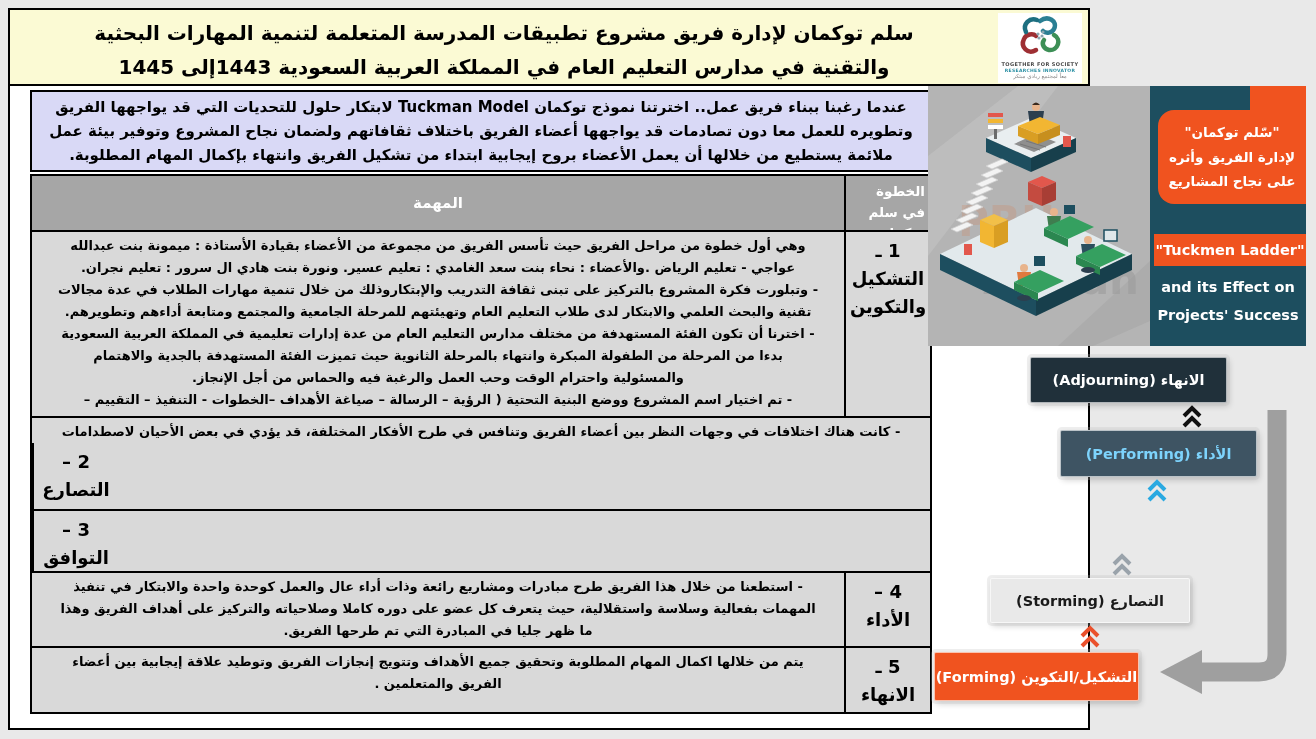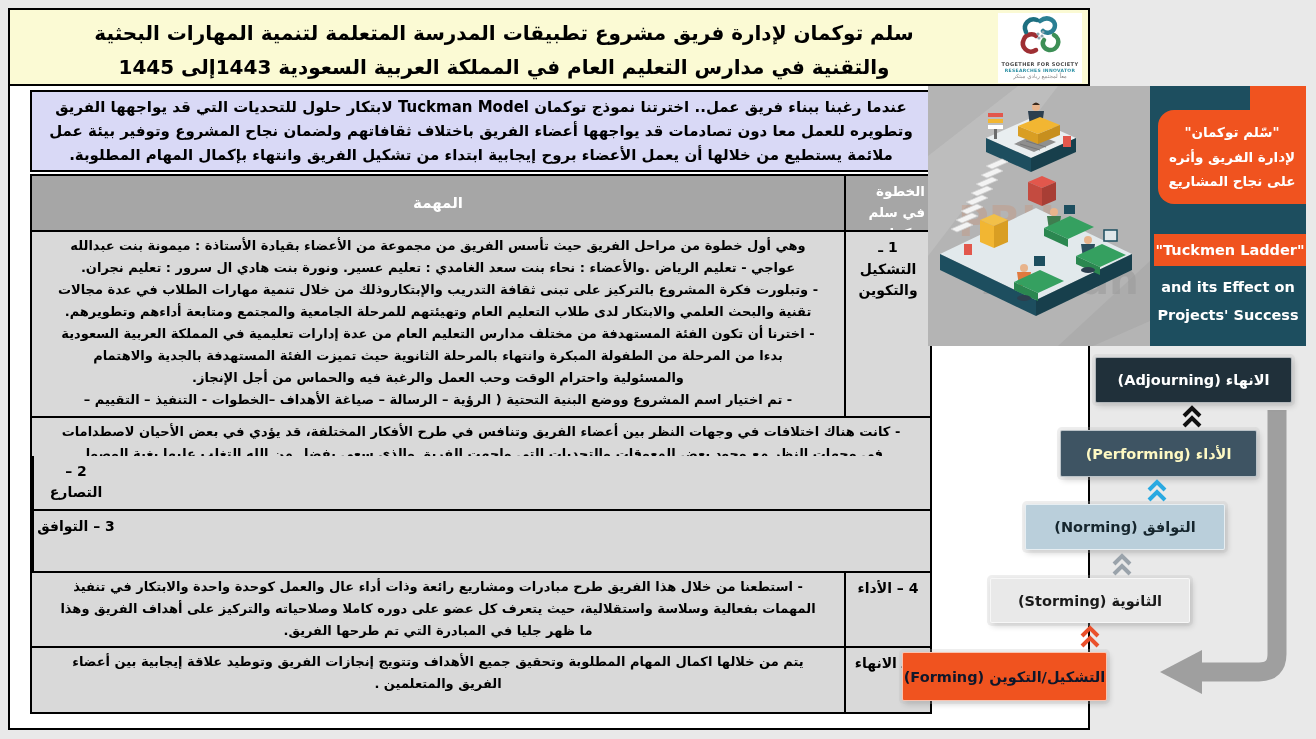--- a/index.html
+++ b/index.html
@@ -20,21 +20,21 @@
              display:flex;align-items:center;justify-content:center;}
   .intro-text{direction:rtl;text-align:center;font-weight:bold;font-size:15px;line-height:1.6;color:#000;padding:0 8px;}
 
   
   .ttable{position:absolute;left:20px;top:164px;width:902px;border:2px solid #000;box-sizing:border-box;background:#d9d9d9;}
   .trow{display:flex;box-sizing:border-box;overflow:hidden;}
   .trow + .trow{border-top:2px solid #000;}
   .cell-task{flex:1;box-sizing:border-box;direction:rtl;text-align:center;font-weight:bold;color:#000;
              font-size:13px;line-height:22px;padding:3px 24px;white-space:pre-line;overflow:hidden;}
   .cell-step{width:86px;box-sizing:border-box;border-left:2px solid #000;direction:rtl;text-align:center;
-             font-weight:bold;color:#000;font-size:14px;line-height:1.55;padding:5px 3px;overflow:hidden;}
+             font-weight:bold;color:#000;font-size:18px;line-height:1.55;padding:5px 3px;overflow:hidden;}
   .thead{background:#a6a6a6;height:54px;}
   .thead .cell-task{color:#fff;font-size:15px;display:flex;align-items:center;justify-content:center;}
   .thead .cell-step{color:#fff;font-size:13.5px;text-align:right;padding-right:5px;}
   .r1{height:186px;} .r2{height:93px;flex-direction:column;} .r3{height:62px;} .r4{height:75px;} .r5{height:66px;}
 
   
   .illustration{position:absolute;left:918px;top:76px;width:222px;height:260px;overflow:hidden;}
 
   
   .side-banner{position:absolute;left:1140px;top:76px;width:156px;height:260px;background:#1d4e5f;}
@@ -43,25 +43,25 @@
              display:flex;flex-direction:column;align-items:center;justify-content:center;color:#fff;font-weight:bold;
              font-size:13.5px;line-height:1.85;direction:rtl;text-align:center;}
   .banner-en-box{position:absolute;left:4px;right:0;top:148px;height:32px;background:#f0531f;display:flex;align-items:center;justify-content:center;
                  color:#fff;font-weight:bold;font-size:14.5px;}
   .banner-en-lines{position:absolute;left:0;right:0;top:188px;text-align:center;color:#fff;font-weight:bold;font-size:14.5px;line-height:1.9;}
 
   
   .lbox{position:absolute;display:flex;align-items:center;justify-content:center;direction:rtl;
         font-weight:bold;font-size:14.5px;border-radius:2px;border:1px solid rgba(255,255,255,.65);
         box-shadow:0 0 0 3px rgba(190,190,190,.25),2px 3px 6px rgba(0,0,0,.18);box-sizing:border-box;}
-  .lad1{left:1085px;top:347px;width:197px;height:46px;background:#20303a;color:#fff;}
-  .lad2{left:1050px;top:420px;width:197px;height:47px;background:#3e5463;color:#fef9c3;}
+  .lad1{left:1020px;top:347px;width:197px;height:46px;background:#20303a;color:#fff;}
+  .lad2{left:1050px;top:420px;width:197px;height:47px;background:#3e5463;color:#7dd3fc;}
   .lad3{left:1015px;top:494px;width:200px;height:46px;background:#bacfdb;color:#16262e;}
   .lad4{left:980px;top:568px;width:200px;height:45px;background:#e9e9e9;color:#1a1a1a;}
-  .lad5{left:892px;top:642px;width:205px;height:49px;background:#f0531f;color:#0f172a;text-align:right;}
+  .lad5{left:924px;top:642px;width:205px;height:49px;background:#f0531f;color:#ffffff;text-align:right;}
   .chev{position:absolute;width:24px;height:26px;}
   .chev1{left:1170px;top:394px;} .chev2{left:1135px;top:468px;}
   .chev3{left:1100px;top:542px;} .chev4{left:1068px;top:614px;}
   .arrow-overlay{position:absolute;left:0;top:0;width:1294px;height:718px;pointer-events:none;}
 </style>
 </head>
 <body>
 
 <div id="canvas">
   <div class="frame">
@@ -215,26 +215,25 @@
     <div class="lbox lad1">الانهاء (Adjourning)</div>
     <svg class="chev chev1" viewBox="0 0 24 26">
       <path d="M4 12 L12 4 L20 12" stroke="#111111" stroke-width="4" fill="none"></path>
       <path d="M4 22 L12 14 L20 22" stroke="#111111" stroke-width="4" fill="none"></path>
     </svg>
     <div class="lbox lad2">الأداء (Performing)</div>
     <svg class="chev chev2" viewBox="0 0 24 26">
       <path d="M4 12 L12 4 L20 12" stroke="#2aa9e1" stroke-width="4" fill="none"></path>
       <path d="M4 22 L12 14 L20 22" stroke="#2aa9e1" stroke-width="4" fill="none"></path>
     </svg>
-    <div class="lbox lad3">التوافق (Norming)</div>
     <svg class="chev chev3" viewBox="0 0 24 26">
       <path d="M4 12 L12 4 L20 12" stroke="#9aa3ab" stroke-width="4" fill="none"></path>
       <path d="M4 22 L12 14 L20 22" stroke="#9aa3ab" stroke-width="4" fill="none"></path>
     </svg>
-    <div class="lbox lad4">الثانوية (Storming)</div>
+    <div class="lbox lad4">التصارع (Storming)</div>
     <svg class="chev chev4" viewBox="0 0 24 26">
       <path d="M4 12 L12 4 L20 12" stroke="#ea512c" stroke-width="4" fill="none"></path>
       <path d="M4 22 L12 14 L20 22" stroke="#ea512c" stroke-width="4" fill="none"></path>
     </svg>
     <div class="lbox lad5">التشكيل/التكوين (Forming)</div>
 
   </div>
 </div>
 
 </body></html>

